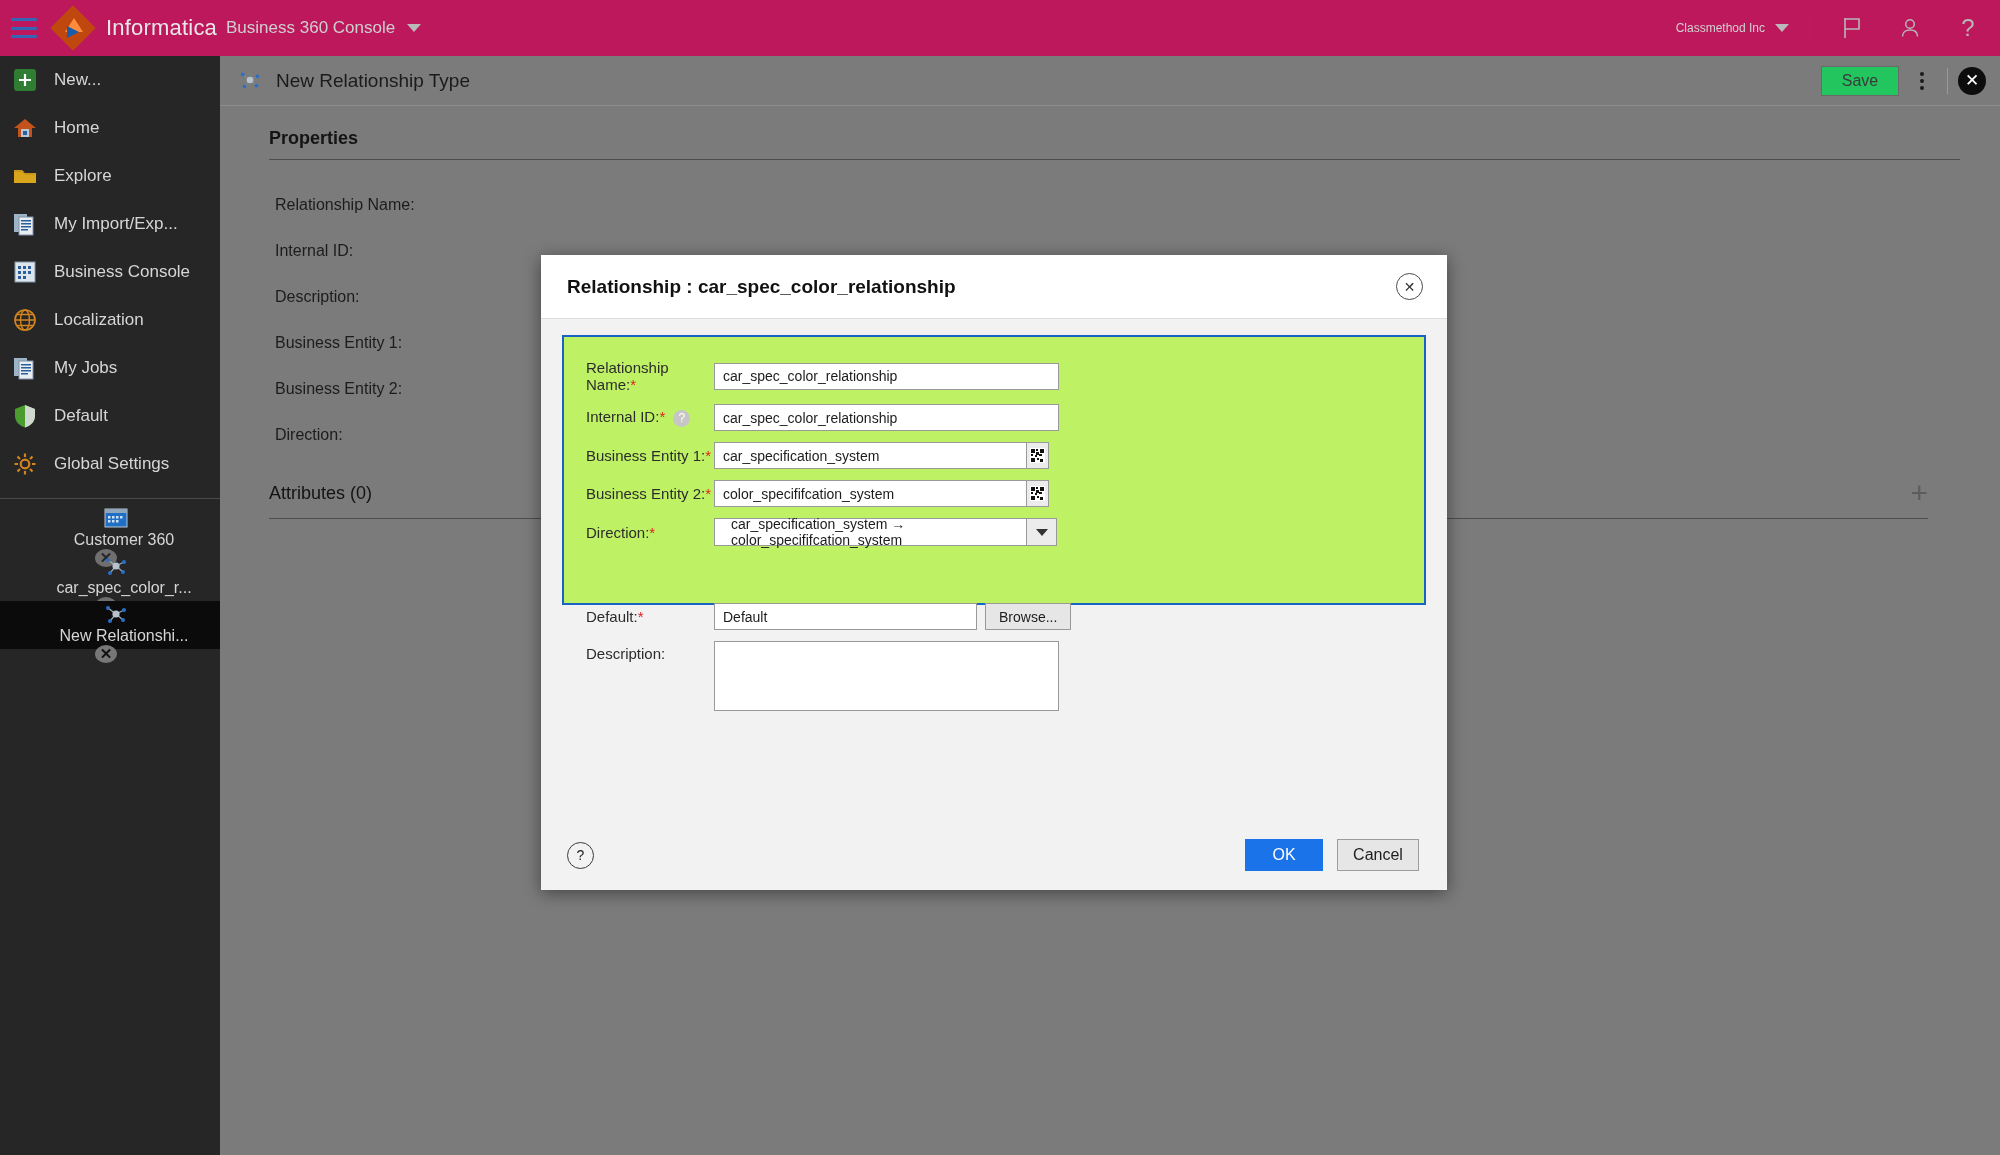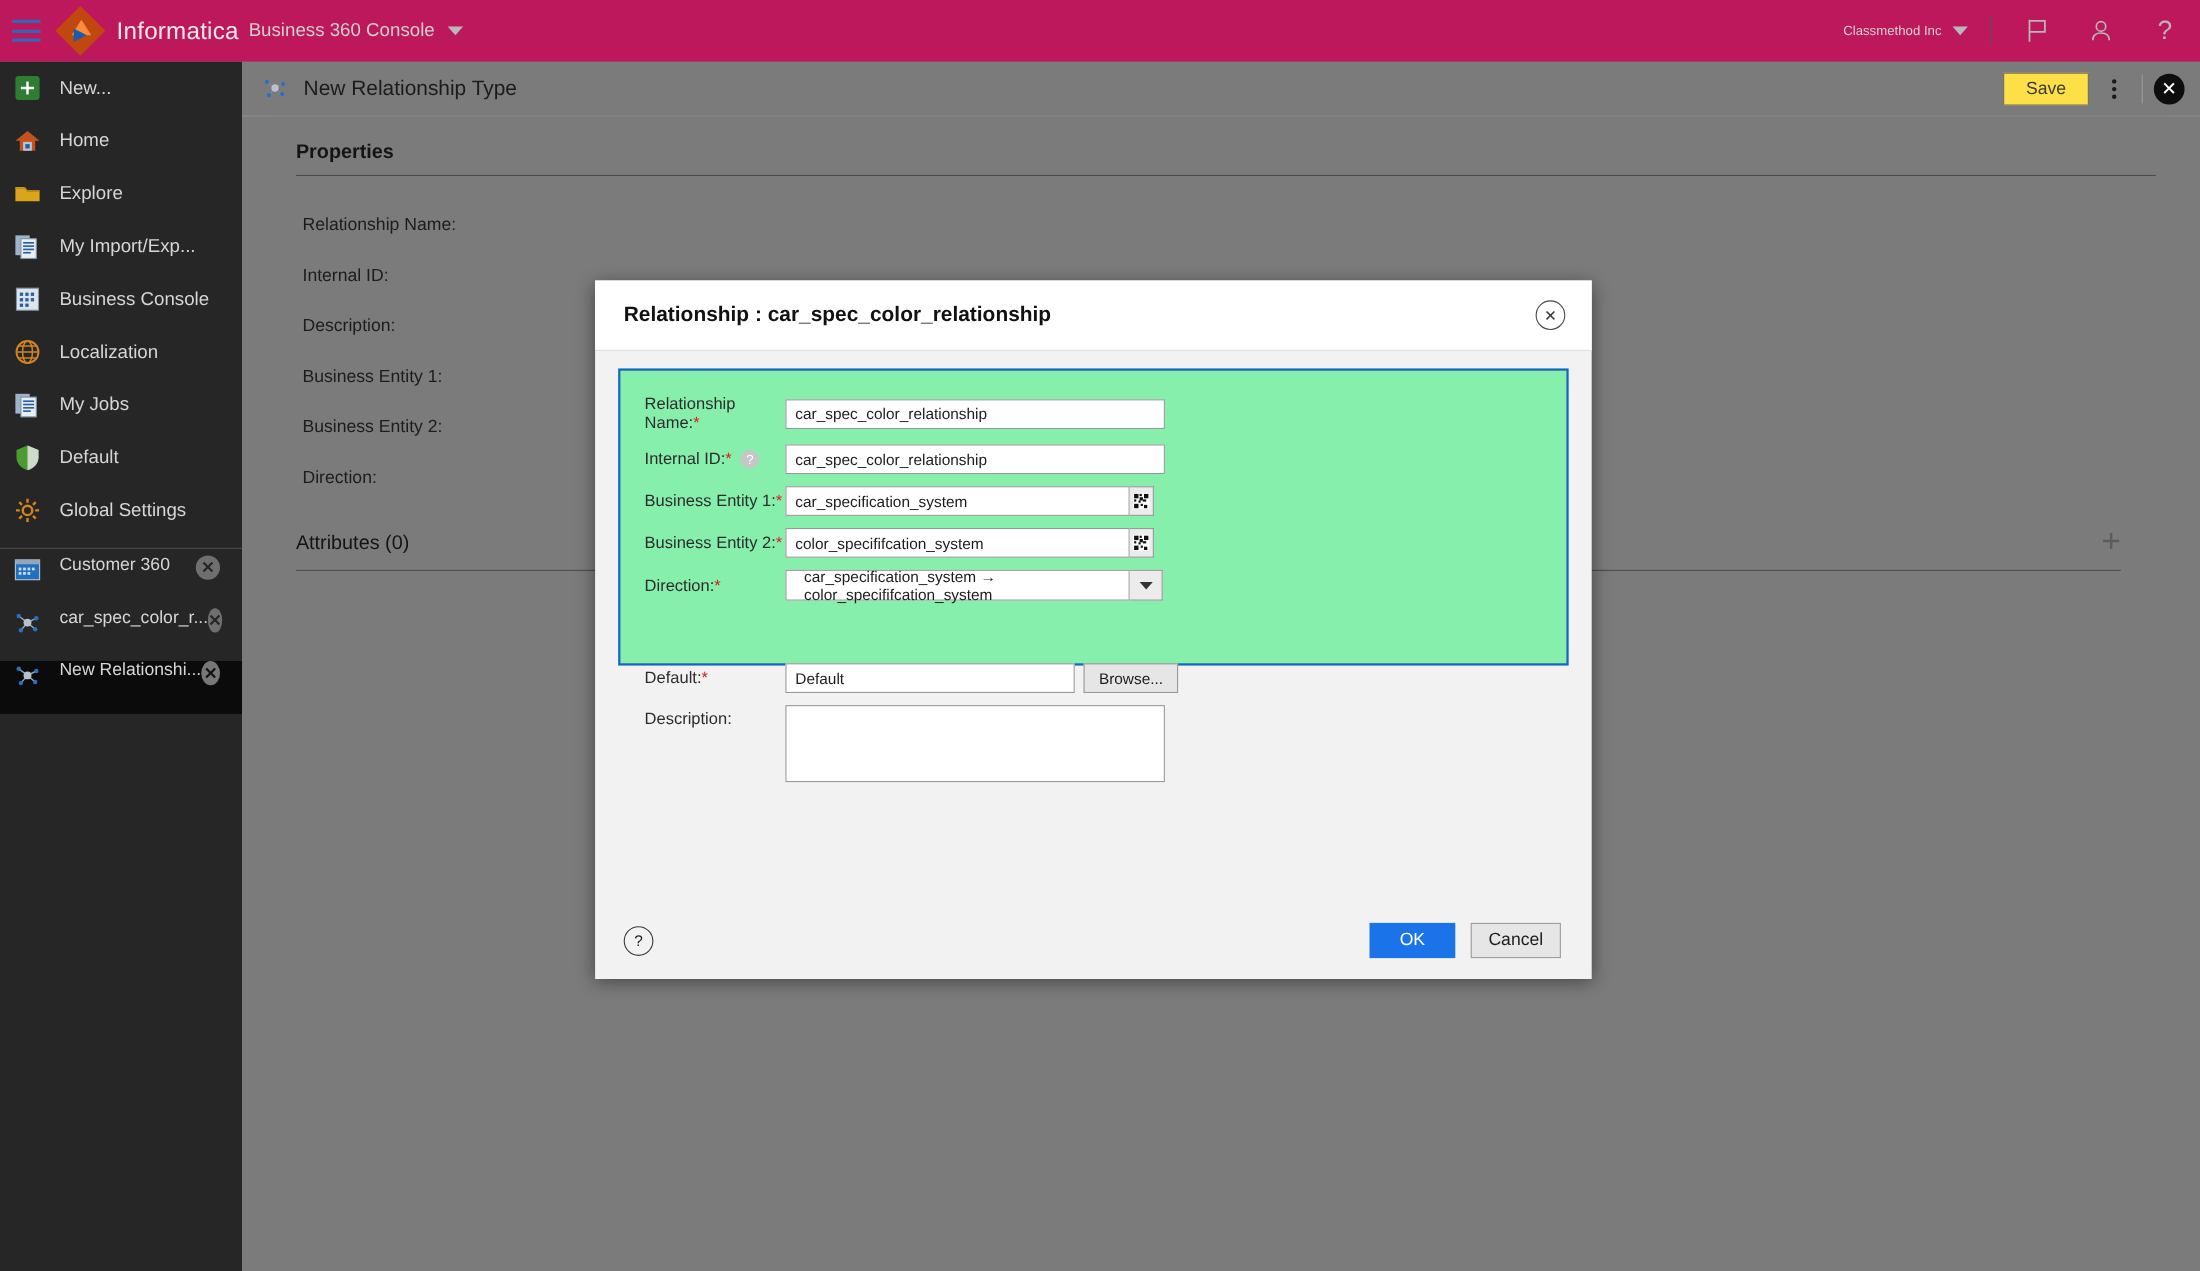--- a/index.html
+++ b/index.html
@@ -70,22 +70,22 @@
   .nav-item {
     height: 48px; display: flex; align-items: center;
     padding-left: 12px; cursor: pointer;
   }
   .nav-label { color: #d6d6d6; font-size: 17px; margin-left: 16px; white-space: nowrap; }
   .nav-ico { width: 26px; height: 26px; flex: 0 0 26px; position: relative; }
 
   .sb-divider { height: 1px; background: #4a4a4a; margin: 10px 0 6px 0; }
 
   .tab-item {
-    height: 48px; display: flex; align-items: flex-start;
-    padding-left: 12px; cursor: pointer; position: relative;
+    height: 48px; display: flex; align-items: center;
+    padding-left: 12px; cursor: pointer; position: relative; flex-direction: column;
   }
   .tab-item.active { background: #0b0b0b; }
   .tab-label { color: #d6d6d6; font-size: 16px; margin-left: 16px; white-space: nowrap; flex: 1; }
   .tab-close {
     width: 22px; height: 22px; border-radius: 50%;
     background: #6f6f6f; color: #262626;
     display: flex; align-items: center; justify-content: center;
     font-size: 15px; margin-right: 20px; cursor: pointer; font-weight: 700;
   }
   .tab-item.active .tab-close { background: #777; color: #111; }
@@ -98,21 +98,21 @@
   }
   .page-head {
     height: 50px; display: flex; align-items: center;
     border-bottom: 1px solid #8d8d8d;
     padding-left: 18px;
   }
   .page-title { font-size: 19px; color: #1b1b1b; margin-left: 12px; }
   .page-head-right { margin-left: auto; display: flex; align-items: center; padding-right: 14px; }
   .save-btn {
     height: 30px; min-width: 78px; padding: 0 18px;
-    background: #fde047; border: 1px solid #6a6a6a;
+    background: #22c55e; border: 1px solid #6a6a6a;
     color: #3a3a3a; font-size: 16px; cursor: pointer;
     font-family: "Liberation Sans", sans-serif;
   }
   .kebab { width: 30px; height: 30px; display: flex; flex-direction: column;
            align-items: center; justify-content: center; gap: 3px; margin-left: 8px; cursor: pointer; }
   .kebab i { width: 4px; height: 4px; background: #1a1a1a; border-radius: 50%; display: block; }
   .head-sep { width: 1px; height: 26px; background: #9a9a9a; margin: 0 10px; }
   .close-circle {
     width: 28px; height: 28px; border-radius: 50%; background: #0d0d0d;
     color: #fff; display: flex; align-items: center; justify-content: center;
@@ -149,21 +149,21 @@
   }
   .modal-title { font-size: 19px; font-weight: 700; color: #111; }
   .modal-x {
     margin-left: auto; width: 27px; height: 27px; border-radius: 50%;
     border: 1.4px solid #4a4a4a; color: #333;
     display: flex; align-items: center; justify-content: center;
     font-size: 14px; cursor: pointer;
   }
   .modal-body { flex: 1; padding: 16px 21px 0 21px; }
   .form-box {
-    border: 2px solid #1a63c4; background: #86efac;
+    border: 2px solid #1a63c4; background: #bef264;
     height: 270px; padding: 22px 0 0 0; position: relative;
   }
   .frow { display: flex; align-items: center; margin-bottom: 11px; padding-left: 22px; }
   .flabel { width: 128px; font-size: 15px; color: #2c2c2c; text-align: left; flex: 0 0 128px; }
   .req { color: #e02020; font-size: 15px; }
   .helpdot {
     display: inline-flex; width: 17px; height: 17px; border-radius: 50%;
     background: #c6c6c6; color: #fff; font-size: 12px;
     align-items: center; justify-content: center; margin-left: 8px;
     vertical-align: middle; cursor: pointer;

